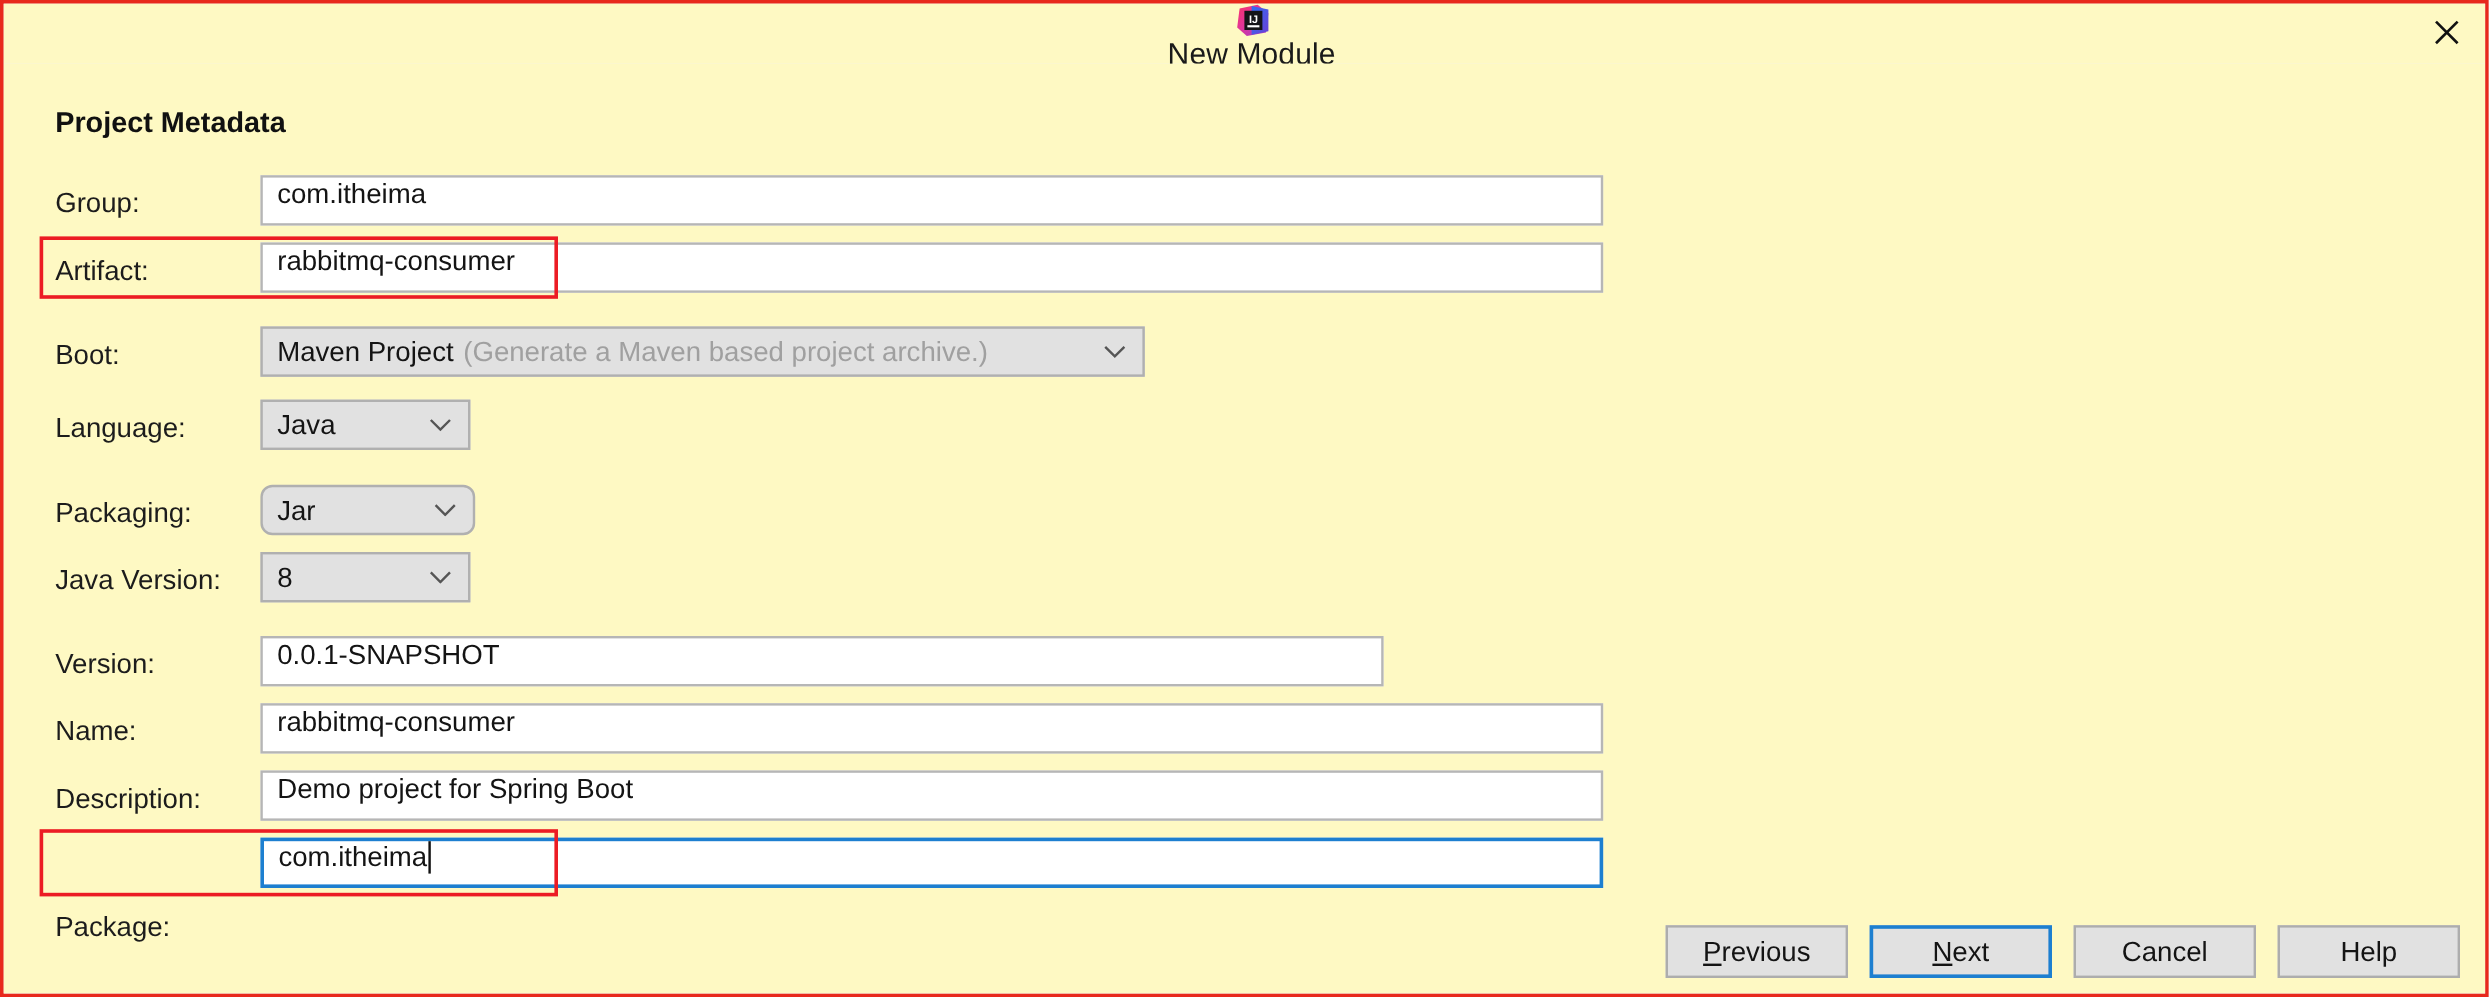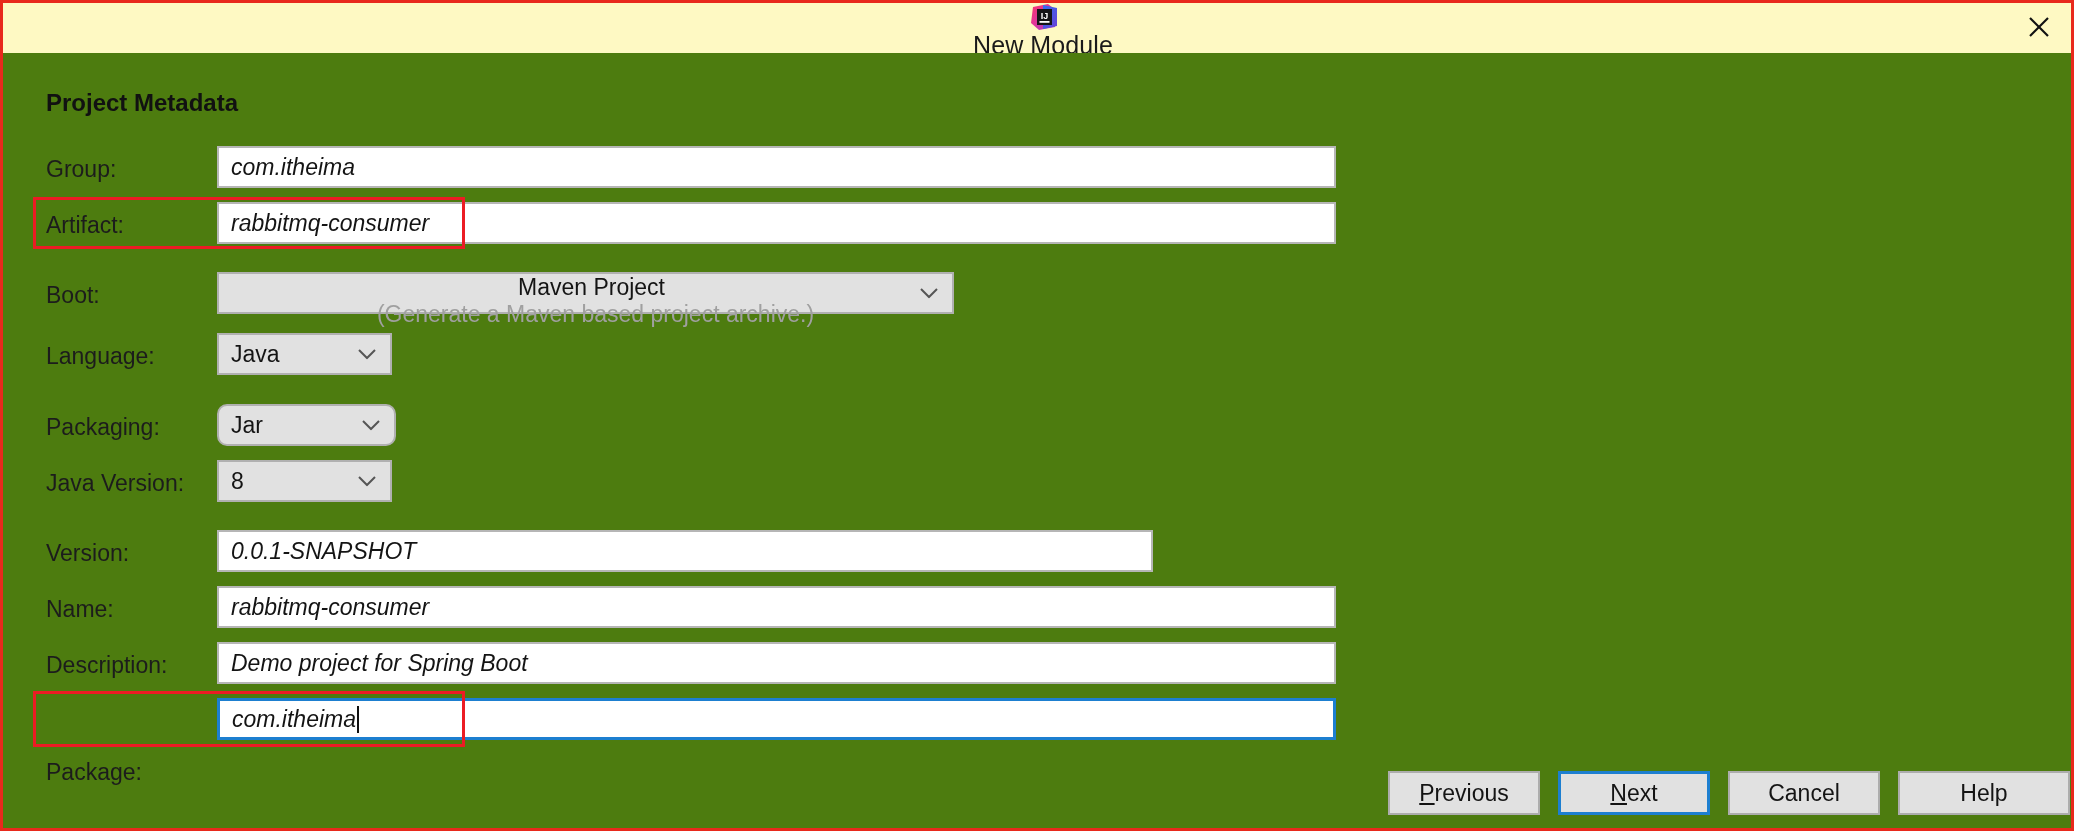--- a/index.html
+++ b/index.html
@@ -48,21 +48,21 @@
     display: flex; align-items: center; justify-content: center;
     cursor: pointer;
   }
   .close-btn svg { display:block; }
 
   
   .content {
     position: absolute;
     left: 0; top: 50px;
     right: 0; bottom: 0;
-    background: #4d7c0f;
+    background: #fef9c3;
   }
 
   .section-title {
     position: absolute;
     left: 43px; top: 36px;
     font-size: 24px;
     font-weight: bold;
     color: #111;
   }
   .lbl {
@@ -72,26 +72,24 @@
     white-space: nowrap;
   }
 
   
   .tinput {
     position: absolute;
     background: #ffffff;
     border: 2px solid #b6b6b6;
     height: 42px;
     display: flex;
-    align-items: center;
     padding-left: 12px;
     font-size: 23px;
     color: #141414;
     cursor: text;
-    font-style: italic;
   }
   .tinput.focused {
     border: 3px solid #1d7fd0;
   }
   .caret {
     display: inline-block;
     width: 2px;
     height: 27px;
     background: #111;
     margin-left: 1px;
@@ -193,21 +191,21 @@
       <span>com.itheima</span>
     </div>
 
     <div class="lbl" style="left:43px; top:159px;">Artifact:</div>
     <div class="tinput" style="left:214px; top:149px; width:1119px;">
       <span>rabbitmq-consumer</span>
     </div>
     <div class="annot" style="left:30px; top:144px; width:432px; height:52px;"></div>
 
     <div class="lbl" style="left:43px; top:229px;">Boot:</div>
-    <div class="combo" style="left:214px; top:219px; width:737px;flex-direction:column;">
+    <div class="combo" style="left:214px; top:219px; width:737px;">
       <span>Maven Project</span>
       <span class="muted">(Generate a Maven based project archive.)</span>
       <span class="chev">
         <svg viewBox="0 0 18 11">
             <polyline points="1,1.5 9,9.5 17,1.5" fill="none" stroke="#555" stroke-width="2"></polyline>
           </svg>
       </span>
     </div>
 
     <div class="lbl" style="left:43px; top:290px;">Language:</div>
@@ -269,18 +267,18 @@
 
     <div class="btn primary" style="left:1555px; top:718px; width:152px;">
       <span class="mn">N</span>
         <span>ext</span>
     </div>
 
     <div class="btn" style="left:1725px; top:718px; width:152px;">
       <span>Cancel</span>
     </div>
 
-    <div class="btn" style="left:1895px; top:718px; width:172px;">
+    <div class="btn" style="left:1895px; top:718px; width:152px;">
       <span>Help</span>
     </div>
 
   </div>
 </div>
 
 </body></html>

